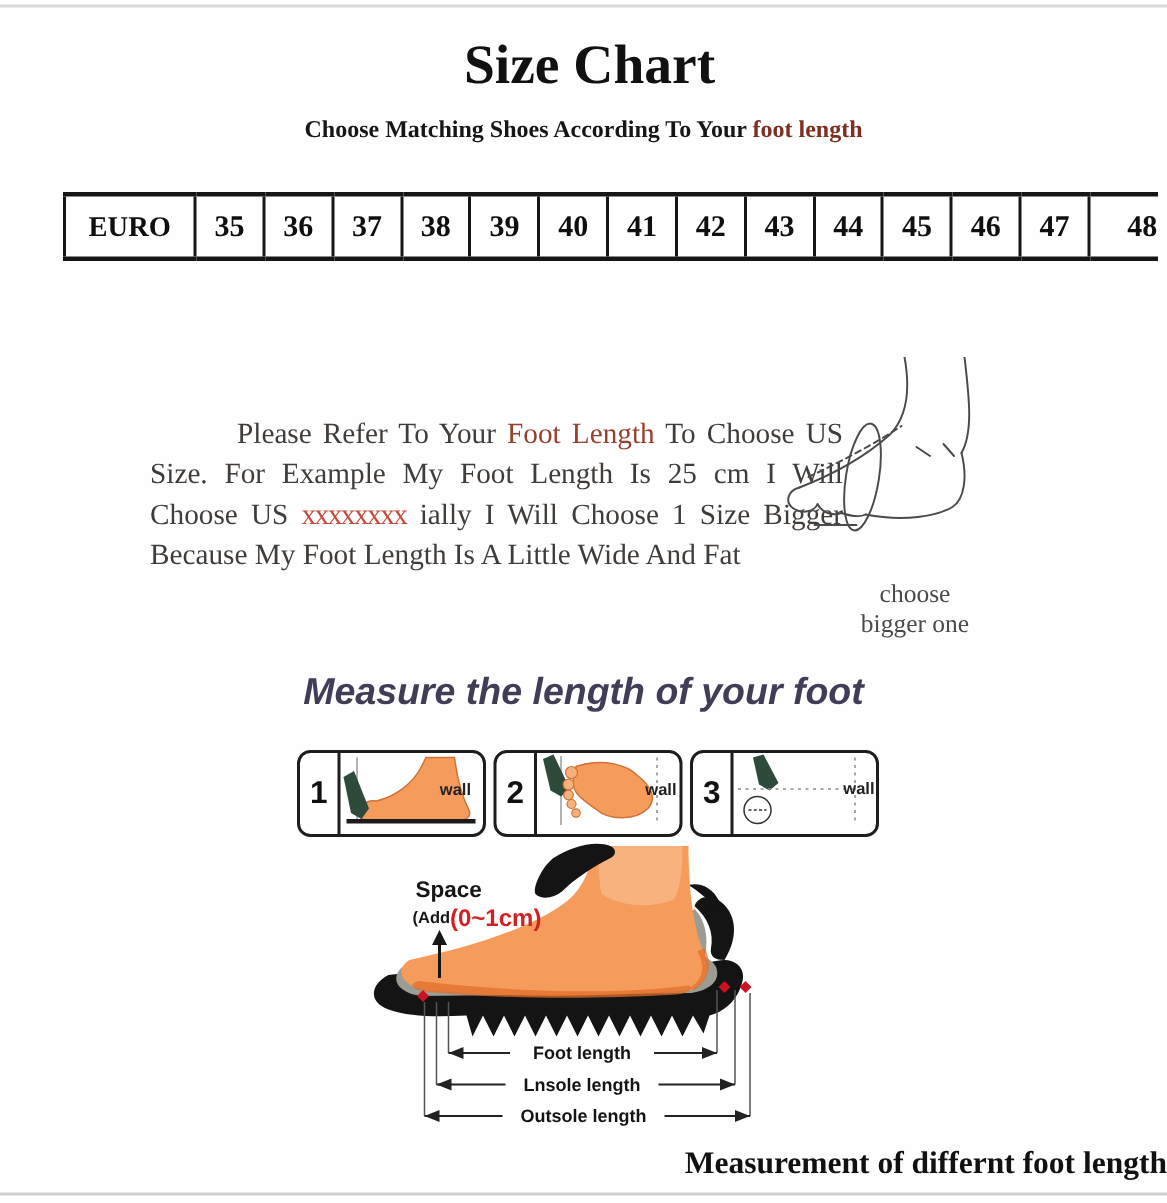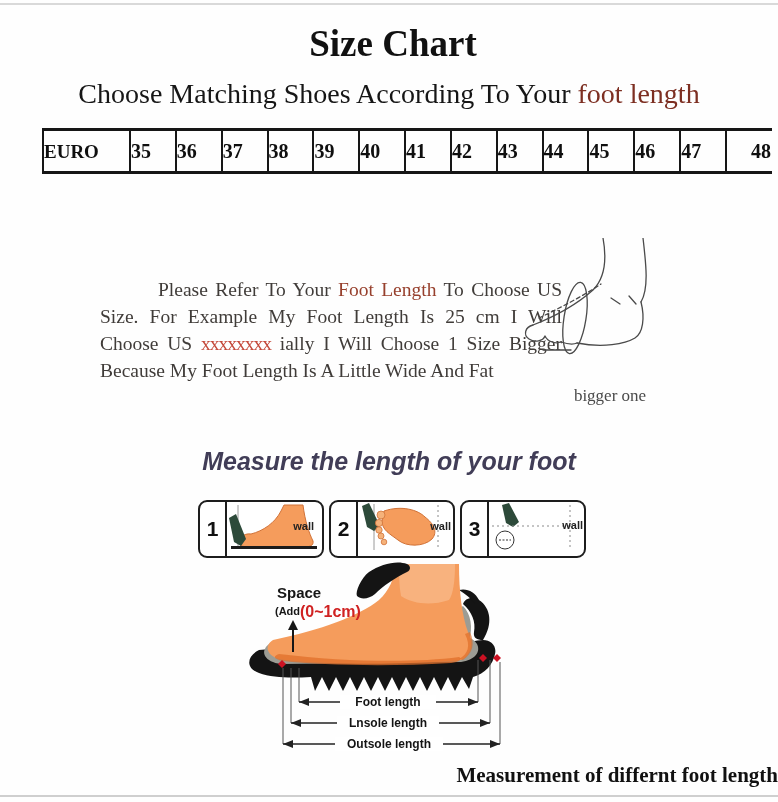--- a/index.html
+++ b/index.html
@@ -5,28 +5,28 @@
   html,body{margin:0;padding:0;background:#ffffff;}
   #canvas{position:relative;width:778px;height:802px;background:#fefefe;overflow:hidden;
           font-family:"Liberation Serif",serif;color:#1c1c1c;}
   .edge{position:absolute;left:0;width:778px;height:2px;background:#d9d9d9;}
   .edge.top{top:3px;}
   .edge.bottom{top:795px;background:#cfcfcf;}
 
   .page-title{position:absolute;top:18px;left:0;width:778px;margin:4px;text-align:center;
               font-size:37px;font-weight:bold;color:#111;}
   .page-subtitle{position:absolute;top:78px;left:0;width:778px;margin:0;text-align:center;
-                 font-size:28px;font-weight:normal;color:#161616;}
+                 font-size:16px;font-weight:bold;color:#161616;}
   .page-subtitle .hl{color:#7d2f22;}
 
   table.size-table{position:absolute;left:42px;top:128px;width:730px;border-collapse:collapse;
                    table-layout:fixed;font-weight:bold;color:#0f0f0f;}
   table.size-table td{border-left:2px solid #161616;border-right:2px solid #161616;
                       border-top:3px solid #161616;border-bottom:3px solid #161616;
-                      text-align:left;vertical-align:middle;font-size:20px;padding:0;}
+                      text-align:center;vertical-align:middle;font-size:20px;padding:0;}
   table.size-table td:last-child{border-right:none;padding-left:24px;}
   table.size-table .lblcell{width:85px;font-size:19px;line-height:21px;}
   table.size-table tr.r1 td{height:40px;}
   table.size-table tr.r2 td{height:61px;}
 
   .att-heading{position:absolute;left:125px;top:255px;font-size:19px;color:#8a4434;}
   .att-par{position:absolute;left:100px;top:276px;width:462px;margin:0;font-size:19.5px;
            line-height:27px;text-align:justify;text-indent:58px;color:#403c39;}
   .att-par .fl{color:#97402d;}
   .att-par .xs{color:#c4493a;letter-spacing:-1px;}
@@ -94,20 +94,21 @@
     <path class="sk" d="M88,0 C92,22 90,40 78,52 C60,68 36,80 18,87"></path>
     <path class="sk" stroke-dasharray="4 3" d="M24,80 C45,70 68,58 86,46"></path>
     <path class="sk" d="M18,87 C10,89 8,97 14,101 C20,105 28,103 30,98 M30,98 C33,104 40,106 46,104 C52,106 58,107 62,105"></path>
     <path class="sk" d="M62,105 C88,110 110,106 120,100 C128,95 130,80 126,64"></path>
     <ellipse class="sk" cx="60" cy="80" rx="11" ry="36" transform="rotate(9 60 80)"></ellipse>
     <path class="sk" d="M96,60 l9,6 M114,58 l7,8"></path>
     <path class="sk" d="M28,112 L56,112"></path>
   </svg>
 
   <div class="choose-note">
+    <div>choose</div>
     <div>bigger one</div>
   </div>
 
   <div class="measure-heading">Measure the length of your foot</div>
 
   <div class="steps">
 
     <div class="step-box">
       <div class="step-num">1</div>
       <div class="step-content">

